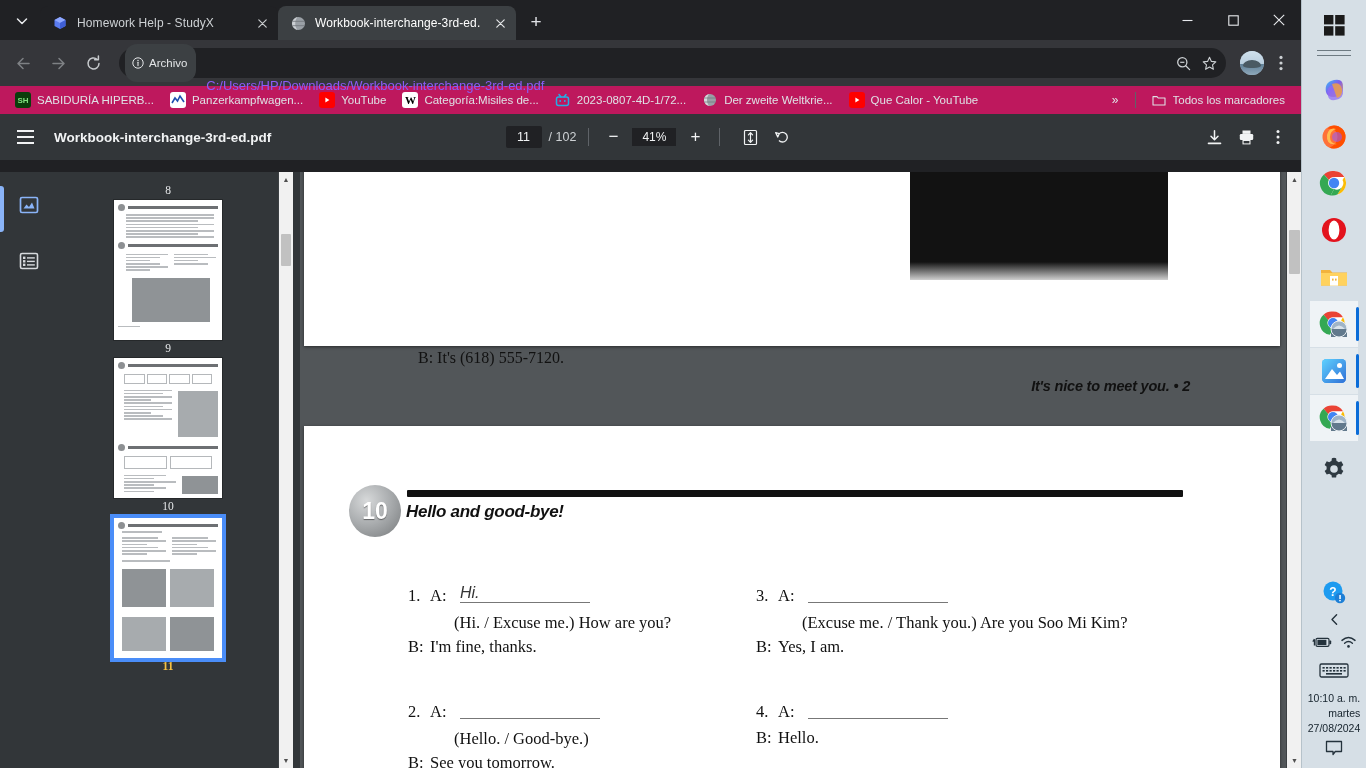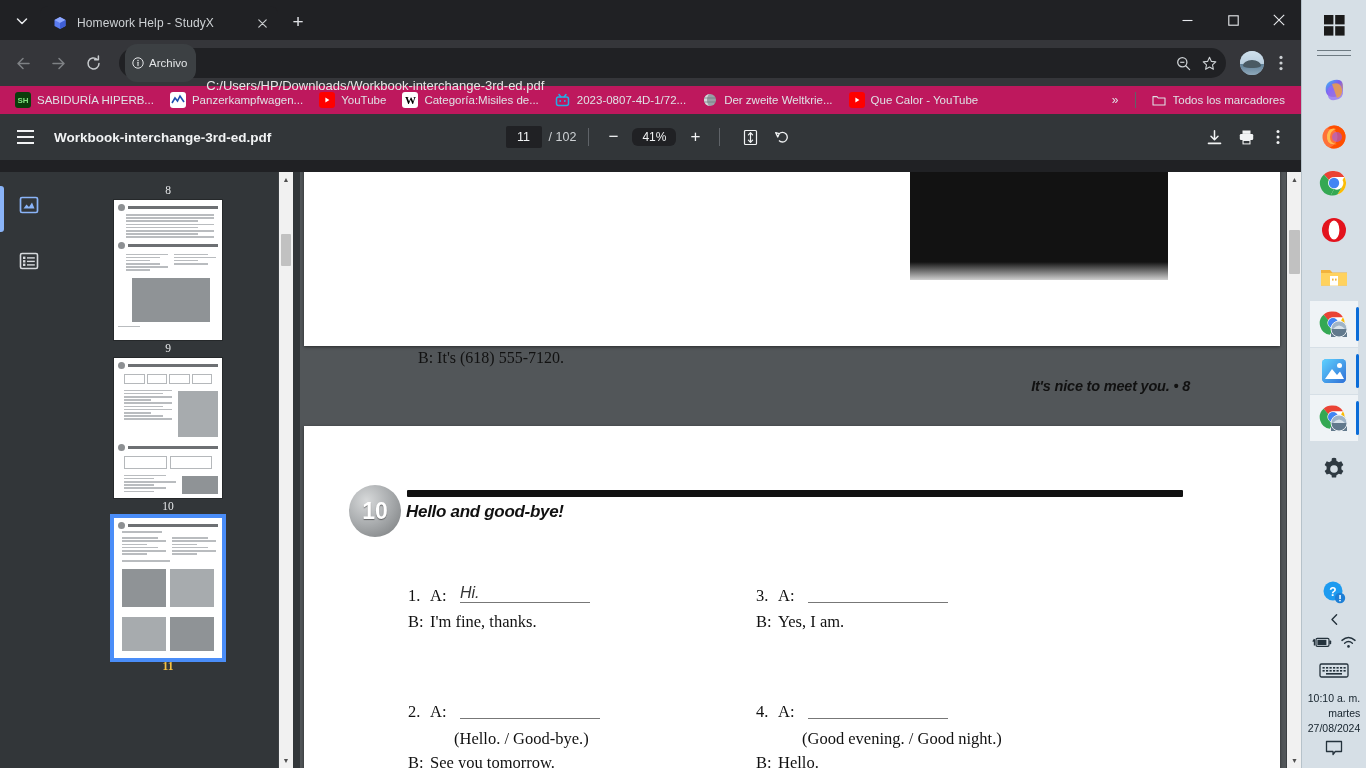--- a/index.html
+++ b/index.html
@@ -27,21 +27,21 @@
   .wincontrols{position:absolute;right:0;top:0;height:40px;display:flex;align-items:center;}
   .wc{width:46px;height:40px;display:flex;align-items:center;justify-content:center;color:#e8eaed;}
 
   
   .navbar{height:46px;background:#35363a;display:flex;align-items:center;padding:0 8px;}
   .navbtn{width:30px;height:30px;border-radius:50%;display:flex;align-items:center;justify-content:center;color:#c6c9cc;margin-right:5px;flex:0 0 auto;}
   .navbtn.dim{color:#7e8184;}
   .omni{flex:1 1 auto;height:30px;background:#202124;border-radius:16px;display:flex;align-items:center;padding:0 4px 0 4px;margin:0 6px;position:relative;}
   .omni-chip{display:flex;align-items:center;height:38px;padding:0 9px 0 7px;border-radius:12px;background:#3c4043;color:#e3e5e7;font-size:11.5px;flex:0 0 auto;margin-left:2px;}
   .omni-chip .ic{margin-right:5px;display:flex;align-items:center;}
-  .omni-url{font-size:13px;color:#e5e5e5;margin-left:10px;white-space:nowrap;overflow:hidden;text-overflow:ellipsis;flex:1 1 auto;margin-top:44px;}
+  .omni-url{font-size:13px;color:#8b5cf6;margin-left:10px;white-space:nowrap;overflow:hidden;text-overflow:ellipsis;flex:1 1 auto;margin-top:44px;}
   .omni-icons{display:flex;align-items:center;flex:0 0 auto;}
   .omni-icons .oi{width:26px;height:26px;display:flex;align-items:center;justify-content:center;color:#cdd1d4;}
   .avatar{width:24px;height:24px;border-radius:50%;margin:0 4px 0 8px;overflow:hidden;flex:0 0 auto;position:relative;background:#9fb4c7;}
   .avatar .sky{position:absolute;left:0;top:0;width:100%;height:55%;background:linear-gradient(#cfe0ec,#b9cede);}
   .avatar .sea{position:absolute;left:0;bottom:0;width:100%;height:45%;background:linear-gradient(#5f7f96,#8fa9bb);}
   .avatar .hill{position:absolute;left:12%;top:36%;width:76%;height:34%;background:#4a5a63;border-radius:50% 50% 40% 40%/70% 70% 30% 30%;}
   .kebab{width:26px;height:30px;display:flex;align-items:center;justify-content:center;color:#cdd1d4;flex:0 0 auto;}
 
   
   .bmbar{height:28px;background:#be185d;display:flex;align-items:center;padding:0 8px;font-size:11.5px;color:#dfe1e5;}
@@ -56,21 +56,21 @@
   .pdftool{height:46px;background:#323639;display:flex;align-items:center;padding:0 10px;color:#f1f3f4;position:relative;}
   .ham{width:30px;height:30px;display:flex;flex-direction:column;justify-content:center;align-items:center;margin-right:14px;flex:0 0 auto;}
   .ham i{display:block;width:17px;height:2px;background:#f1f3f4;margin:2px 0;}
   .pdfname{font-size:13.5px;font-weight:bold;color:#f1f3f4;white-space:nowrap;}
   .pgcenter{position:absolute;left:0;right:0;top:0;height:46px;display:flex;align-items:center;justify-content:center;pointer-events:none;}
   .pgcenter > *{pointer-events:auto;}
   .pgbox{background:#202124;color:#f1f3f4;font-size:12.5px;border:none;width:32px;height:20px;text-align:center;border-radius:2px;font-family:"Liberation Sans",sans-serif;}
   .pgtot{font-size:12.5px;color:#cdd1d4;margin-left:7px;}
   .tdiv{width:1px;height:18px;background:#5f6368;margin:0 12px;}
   .zbtn{width:24px;height:24px;display:flex;align-items:center;justify-content:center;font-size:17px;color:#f1f3f4;}
-  .zval{background:#202124;color:#f1f3f4;font-size:12px;padding:2px 7px;border-radius:6px;margin:0 7px;min-width:30px;text-align:center;}
+  .zval{background:#202124;color:#f1f3f4;font-size:12px;padding:2px 7px;border-radius:0;margin:0 7px;min-width:30px;text-align:center;}
   .tool-ic{width:28px;height:28px;display:flex;align-items:center;justify-content:center;margin-left:4px;color:#f1f3f4;}
   .pdftool-right{position:absolute;right:10px;top:0;height:46px;display:flex;align-items:center;}
 
   
   .pdfbody{position:absolute;left:0;top:172px;right:0;bottom:0;background:#525659;}
   .thumbpane{position:absolute;left:0;top:0;bottom:0;width:300px;background:#323639;overflow:hidden;}
   .thumbtools{position:absolute;left:14px;top:18px;width:40px;}
   .tt-ic{width:30px;height:30px;border-radius:4px;display:flex;align-items:center;justify-content:center;margin-bottom:26px;}
   .tt-ic.sel{}
   .selbar{position:absolute;left:0;top:14px;width:4px;height:46px;background:#8ab4f8;border-radius:0 3px 3px 0;}
@@ -171,20 +171,35 @@
           </svg>
         </span>
         <span class="ttl">Homework Help - StudyX</span>
         <span class="closex">
           <svg width="9" height="9" viewBox="0 0 9 9">
               <path d="M0.8 0.8 L8.2 8.2 M8.2 0.8 L0.8 8.2" stroke="#c9ccce" stroke-width="1.2" stroke-linecap="round"></path>
             </svg>
         </span>
       </div>
 
+      <div class="tab active">
+        <span class="favicon">
+          <svg width="15" height="15" viewBox="0 0 15 15">
+            <circle cx="7.5" cy="7.5" r="6.5" fill="#9aa0a6"></circle>
+            <path d="M7.5 1 a6.5 6.5 0 0 0 0 13 a3.3 6.5 0 0 1 0 -13" fill="#cbcfd3"></path>
+            <path d="M1.3 5.3 h12.4 M1.3 9.7 h12.4" stroke="#6f7479" stroke-width=".8" fill="none"></path>
+          </svg>
+        </span>
+        <span class="ttl">Workbook-interchange-3rd-ed.</span>
+        <span class="closex">
+          <svg width="9" height="9" viewBox="0 0 9 9">
+              <path d="M0.8 0.8 L8.2 8.2 M8.2 0.8 L0.8 8.2" stroke="#e4e6e8" stroke-width="1.2" stroke-linecap="round"></path>
+            </svg>
+        </span>
+      </div>
 
       <div class="newtab">+</div>
 
       <div class="wincontrols">
         <div class="wc">
           <svg width="11" height="11" viewBox="0 0 11 11">
               <path d="M0.5 5.5 H10.5" stroke="#e8eaed" stroke-width="1.1"></path>
             </svg>
         </div>
         <div class="wc">
@@ -560,59 +575,60 @@
         </div>
       </div>
 
       <div class="pagearea">
 
         <div class="page pg-a docser">
           <div class="photo-top">
               <div class="fade"></div>
             </div>
           <div class="line-b1">B:  It's (618) 555-7120.</div>
-          <div class="footer-r">It's nice to meet you. • 8</div>
+          <div class="footer-r">It's nice to meet you. • 2</div>
         </div>
 
         <div class="page pg-b docser">
           <div class="unit-badge">10</div>
           <div class="unit-rule"></div>
           <div class="unit-title">Hello and good-bye!</div>
 
 
           <div class="qwrap">
             <div class="qcol left">
               <div class="qitem" style="height:82px">
                 <span class="qnum">1.</span>
                 <span class="qa">A:</span>
                 <span class="qhand">Hi.</span>
                 <span class="qblank" style="width:130px;margin-left:52px;"></span>
+                <div class="qpar">(Hi. / Excuse me.) How are you?</div>
                 <div class="qb"><span class="lbl">B:</span><span>I'm fine, thanks.</span></div>
               </div>
               <div class="qitem" style="height:82px">
                 <span class="qnum">2.</span>
                 <span class="qa">A:</span>
                 <span class="qblank" style="width:140px;margin-left:52px;"></span>
                 <div class="qpar">(Hello. / Good-bye.)</div>
                 <div class="qb"><span class="lbl">B:</span><span>See you tomorrow.</span></div>
               </div>
             </div>
 
             <div class="qcol right">
               <div class="qitem" style="height:82px">
                 <span class="qnum">3.</span>
                 <span class="qa">A:</span>
                 <span class="qblank" style="width:140px;margin-left:52px;"></span>
+                <div class="qpar">(Excuse me. / Thank you.) Are you Soo Mi Kim?</div>
                 <div class="qb"><span class="lbl">B:</span><span>Yes, I am.</span></div>
               </div>
               <div class="qitem" style="height:82px">
                 <span class="qnum">4.</span>
                 <span class="qa">A:</span>
                 <span class="qblank" style="width:140px;margin-left:52px;"></span>
-                <div class="qpar">(Good evening. / Good night.)</div>
                 <div class="qb"><span class="lbl">B:</span><span>Hello.</span></div>
               </div>
             </div>
           </div>
 
         </div>
 
         <div class="sbar-v" style="right:0;width:15px;">
           <div class="arrow">▲</div>
           <div class="thumbk" style="top:58px;height:44px;"></div>

